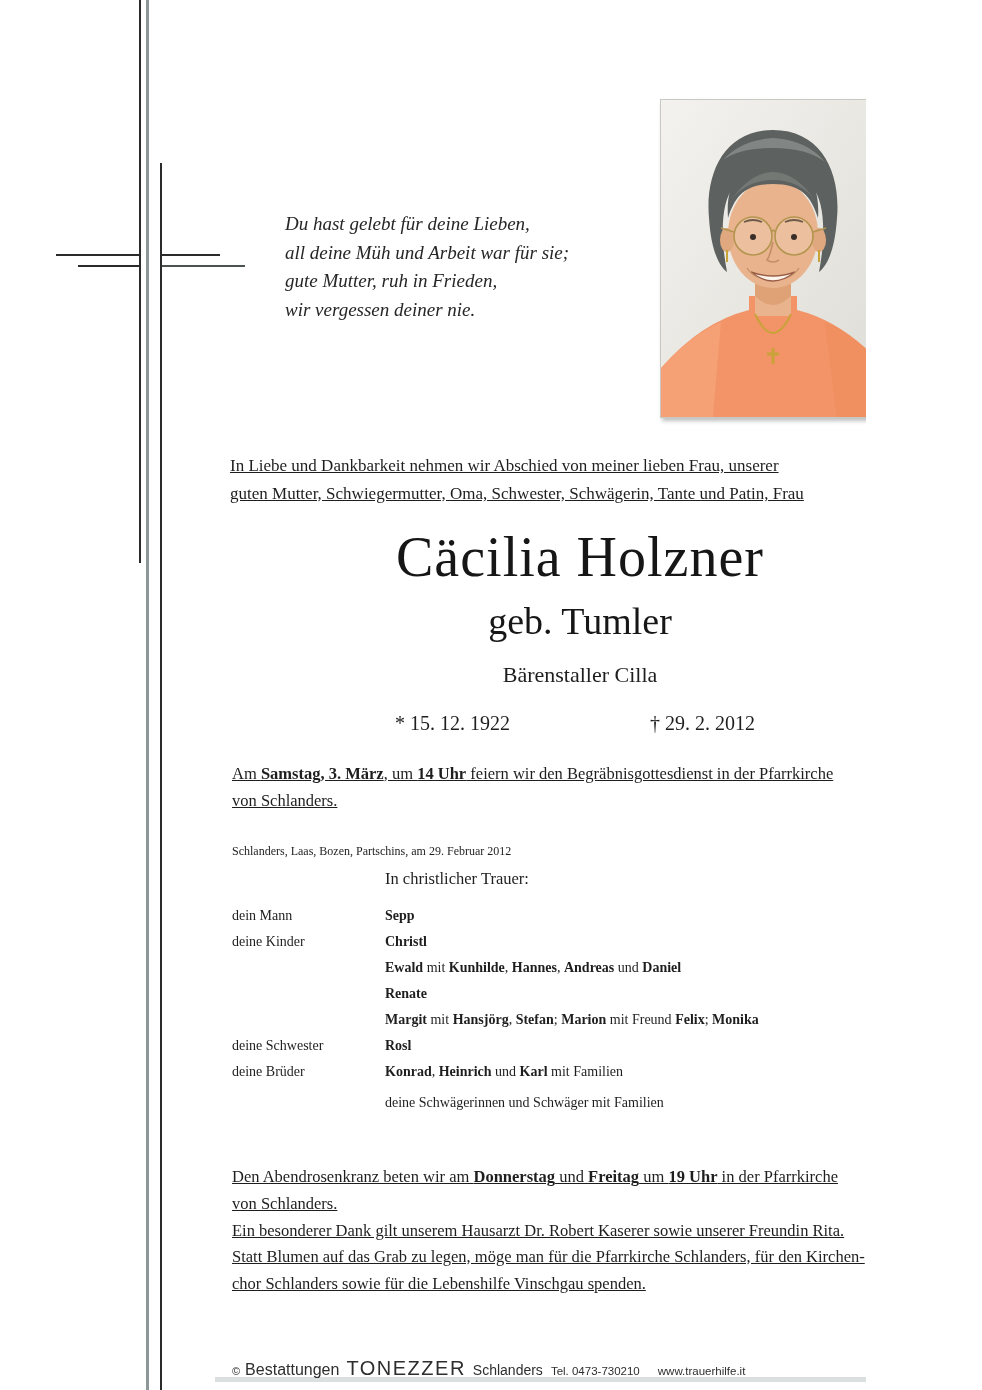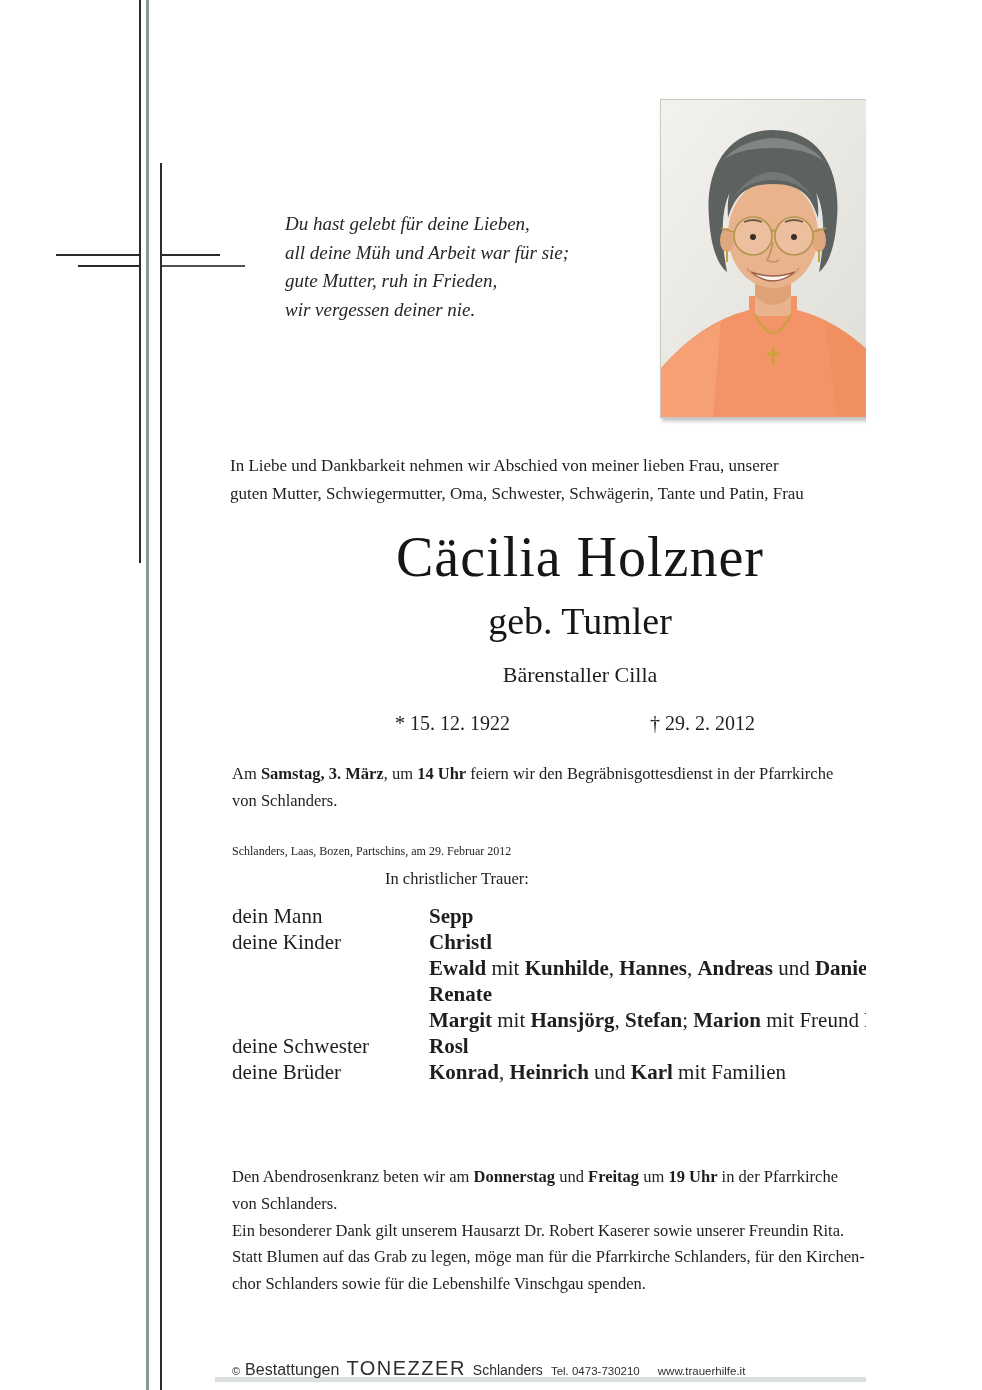--- a/index.html
+++ b/index.html
@@ -16,38 +16,38 @@
   .h-lo-l{left:78px;top:265px;width:61px;height:2px;background:#2b2b2b;}
   .h-lo-r{left:162px;top:265px;width:83px;height:2px;background:#4a5252;}
   .bottom-bar{left:215px;top:1377px;width:767px;height:5px;background:#dcdfdf;}
 
   .poem{left:285px;top:210px;font-style:italic;font-size:19px;line-height:28.5px;color:#262626;}
 
   .photo{left:660px;top:99px;width:224px;height:317px;border:1px solid #c9c9c4;
          box-shadow:2px 3px 4px rgba(0,0,0,0.25);}
   .photo svg{display:block;}
 
-  .para{white-space:nowrap;font-size:16.5px;line-height:27px;}
+  .para{white-space:nowrap;font-size:16.5px;line-height:27px;text-decoration:underline;}
   .intro{left:230px;top:452px;font-size:17px;line-height:28px;}
 
   .name-block{left:225px;top:0;width:710px;text-align:center;}
   .name-main{top:526px;font-size:56px;line-height:62px;letter-spacing:1px;color:#161616;}
   .name-geb{top:598px;font-size:38px;line-height:46px;color:#161616;}
   .name-nick{top:660px;font-size:22px;line-height:30px;}
 
   .date{top:712px;font-size:20px;}
   .date-born{left:395px;}
   .date-died{left:650px;}
 
   .funeral{left:232px;top:760px;}
   .places{left:232px;top:844px;font-size:12px;}
   .mourning{left:385px;top:869px;font-size:16.5px;}
 
   .family{left:232px;top:903px;width:720px;}
-  .fam-row{display:flex;font-size:21px;line-height:26px;white-space:nowrap;gap:44px;}
+  .fam-row{display:flex;font-size:14px;line-height:26px;white-space:nowrap;}
   .fam-row.gap{margin-top:5px;}
   .fam-label{width:153px;flex:0 0 153px;}
   .fam-value{flex:0 0 auto;}
 
   .rosary{left:232px;top:1163px;}
   .thanks{left:232px;top:1217px;}
   .donations{left:232px;top:1243px;}
 
   .footer{left:232px;top:1357px;display:flex;align-items:baseline;white-space:nowrap;
           font-family:"Liberation Sans",sans-serif;color:#2e2e2e;}
@@ -167,20 +167,24 @@
         <span class="fam-value"><span class="b">Margit</span><span> mit </span><span class="b">Hansjörg</span><span>, </span><span class="b">Stefan</span><span>; </span><span class="b">Marion</span><span> mit Freund </span><span class="b">Felix</span><span>; </span><span class="b">Monika</span></span>
       </div>
       <div class="fam-row">
         <span class="fam-label">deine Schwester</span>
         <span class="fam-value"><span class="b">Rosl</span></span>
       </div>
       <div class="fam-row">
         <span class="fam-label">deine Brüder</span>
         <span class="fam-value"><span class="b">Konrad</span><span>, </span><span class="b">Heinrich</span><span> und </span><span class="b">Karl</span><span> mit Familien</span></span>
       </div>
+      <div class="fam-row gap">
+        <span class="fam-label"></span>
+        <span class="fam-value"><span>deine Schwägerinnen und Schwäger mit Familien</span></span>
+      </div>
     </div>
 
   <div class="abs para rosary"><span>Den Abendrosenkranz beten wir am </span><span class="b">Donnerstag</span><span> und </span><span class="b">Freitag</span><span> um </span><span class="b">19 Uhr</span><span> in der Pfarrkirche</span><br><span>von Schlanders.</span></div>
   <div class="abs para thanks"><span>Ein besonderer Dank gilt unserem Hausarzt Dr. Robert Kaserer sowie unserer Freundin Rita.</span></div>
   <div class="abs para donations"><span>Statt Blumen auf das Grab zu legen, möge man für die Pfarrkirche Schlanders, für den Kirchen-</span><br><span>chor Schlanders sowie für die Lebenshilfe Vinschgau spenden.</span></div>
 
   <div class="abs footer">
     <span class="ft-copy">©</span>
     <span class="ft-company">Bestattungen</span>
     <span class="ft-brand">TONEZZER</span>

